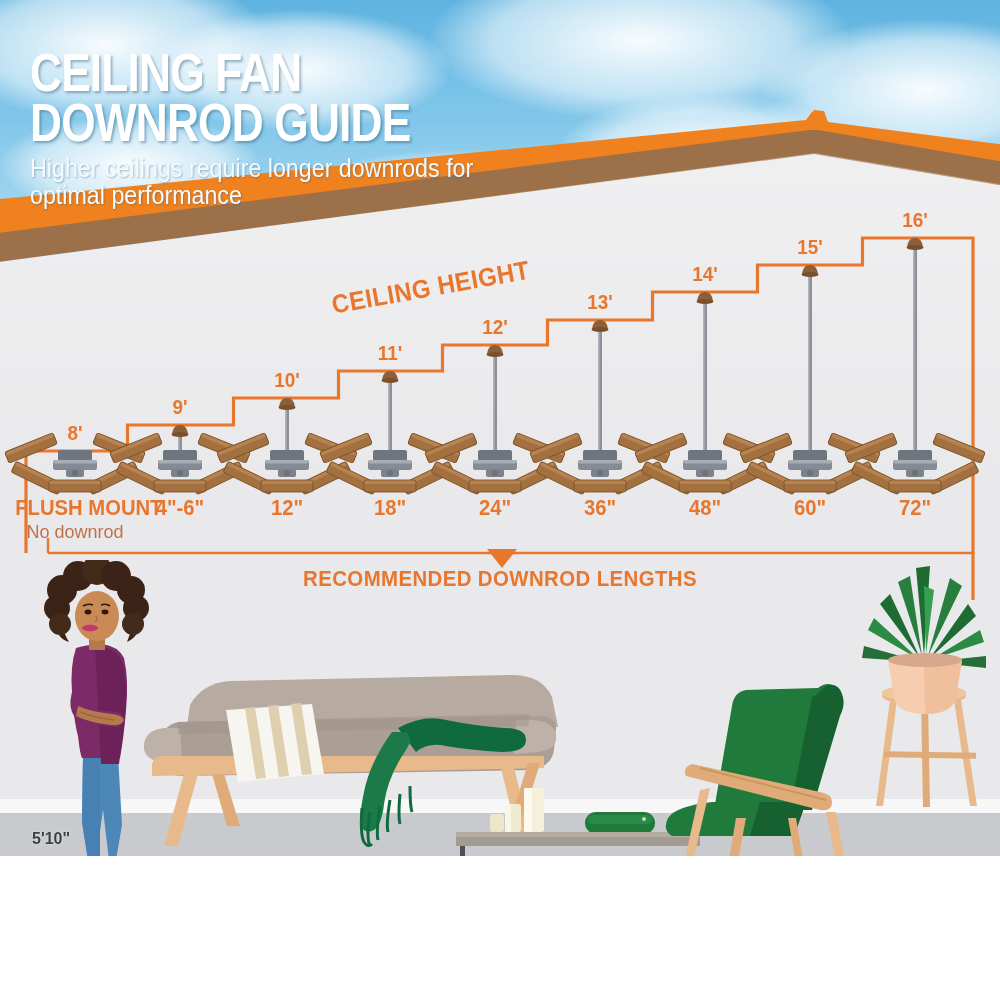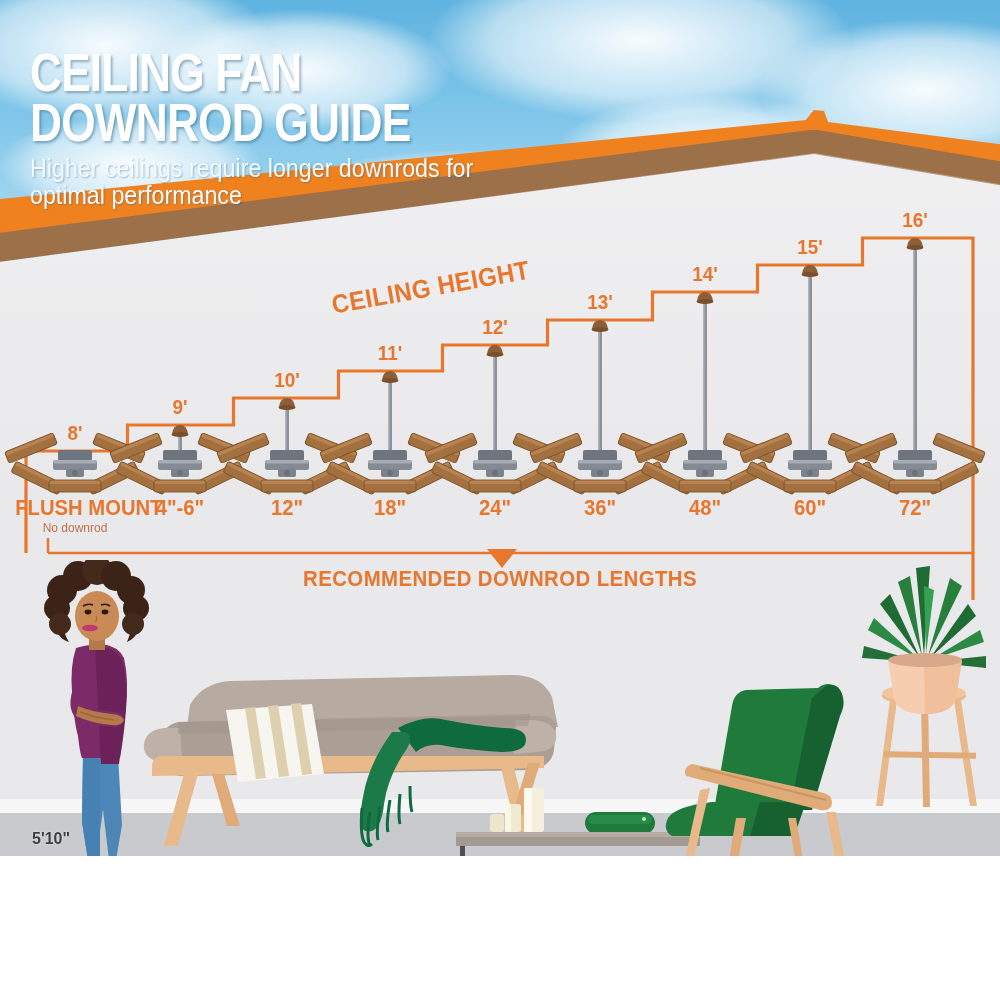--- a/index.html
+++ b/index.html
@@ -40,21 +40,21 @@
 
   
   .hlabel { position:absolute; color:#e8762d; font-weight:bold; font-size:21px;
     transform:translateX(-50%) scaleX(.9); white-space:nowrap; z-index:34; }
 
   
   .dlabel { position:absolute; transform:translateX(-50%);
     text-align:center; z-index:34; width:130px; }
   .dlabel .big { color:#e8762d; font-weight:bold; font-size:22px;
     display:block; transform:scaleX(.92); letter-spacing:0; white-space:nowrap; }
-  .dlabel .small { color:#c1714a; font-size:12px; display:block;
+  .dlabel .small { color:#c1714a; font-size:18px; display:block;
     line-height:1.14; margin-top:1px; }
 
   
   .caption { position:absolute; left:0; top:567px; width:1000px; text-align:center;
     color:#e8762d; font-weight:bold; font-size:21.5px; letter-spacing:.4px;
     z-index:34; transform:scaleX(.95); }
 
   
   .htag { position:absolute; left:32px; top:830px; color:#3b3f44;
     font-weight:bold; font-size:16px; z-index:36;

